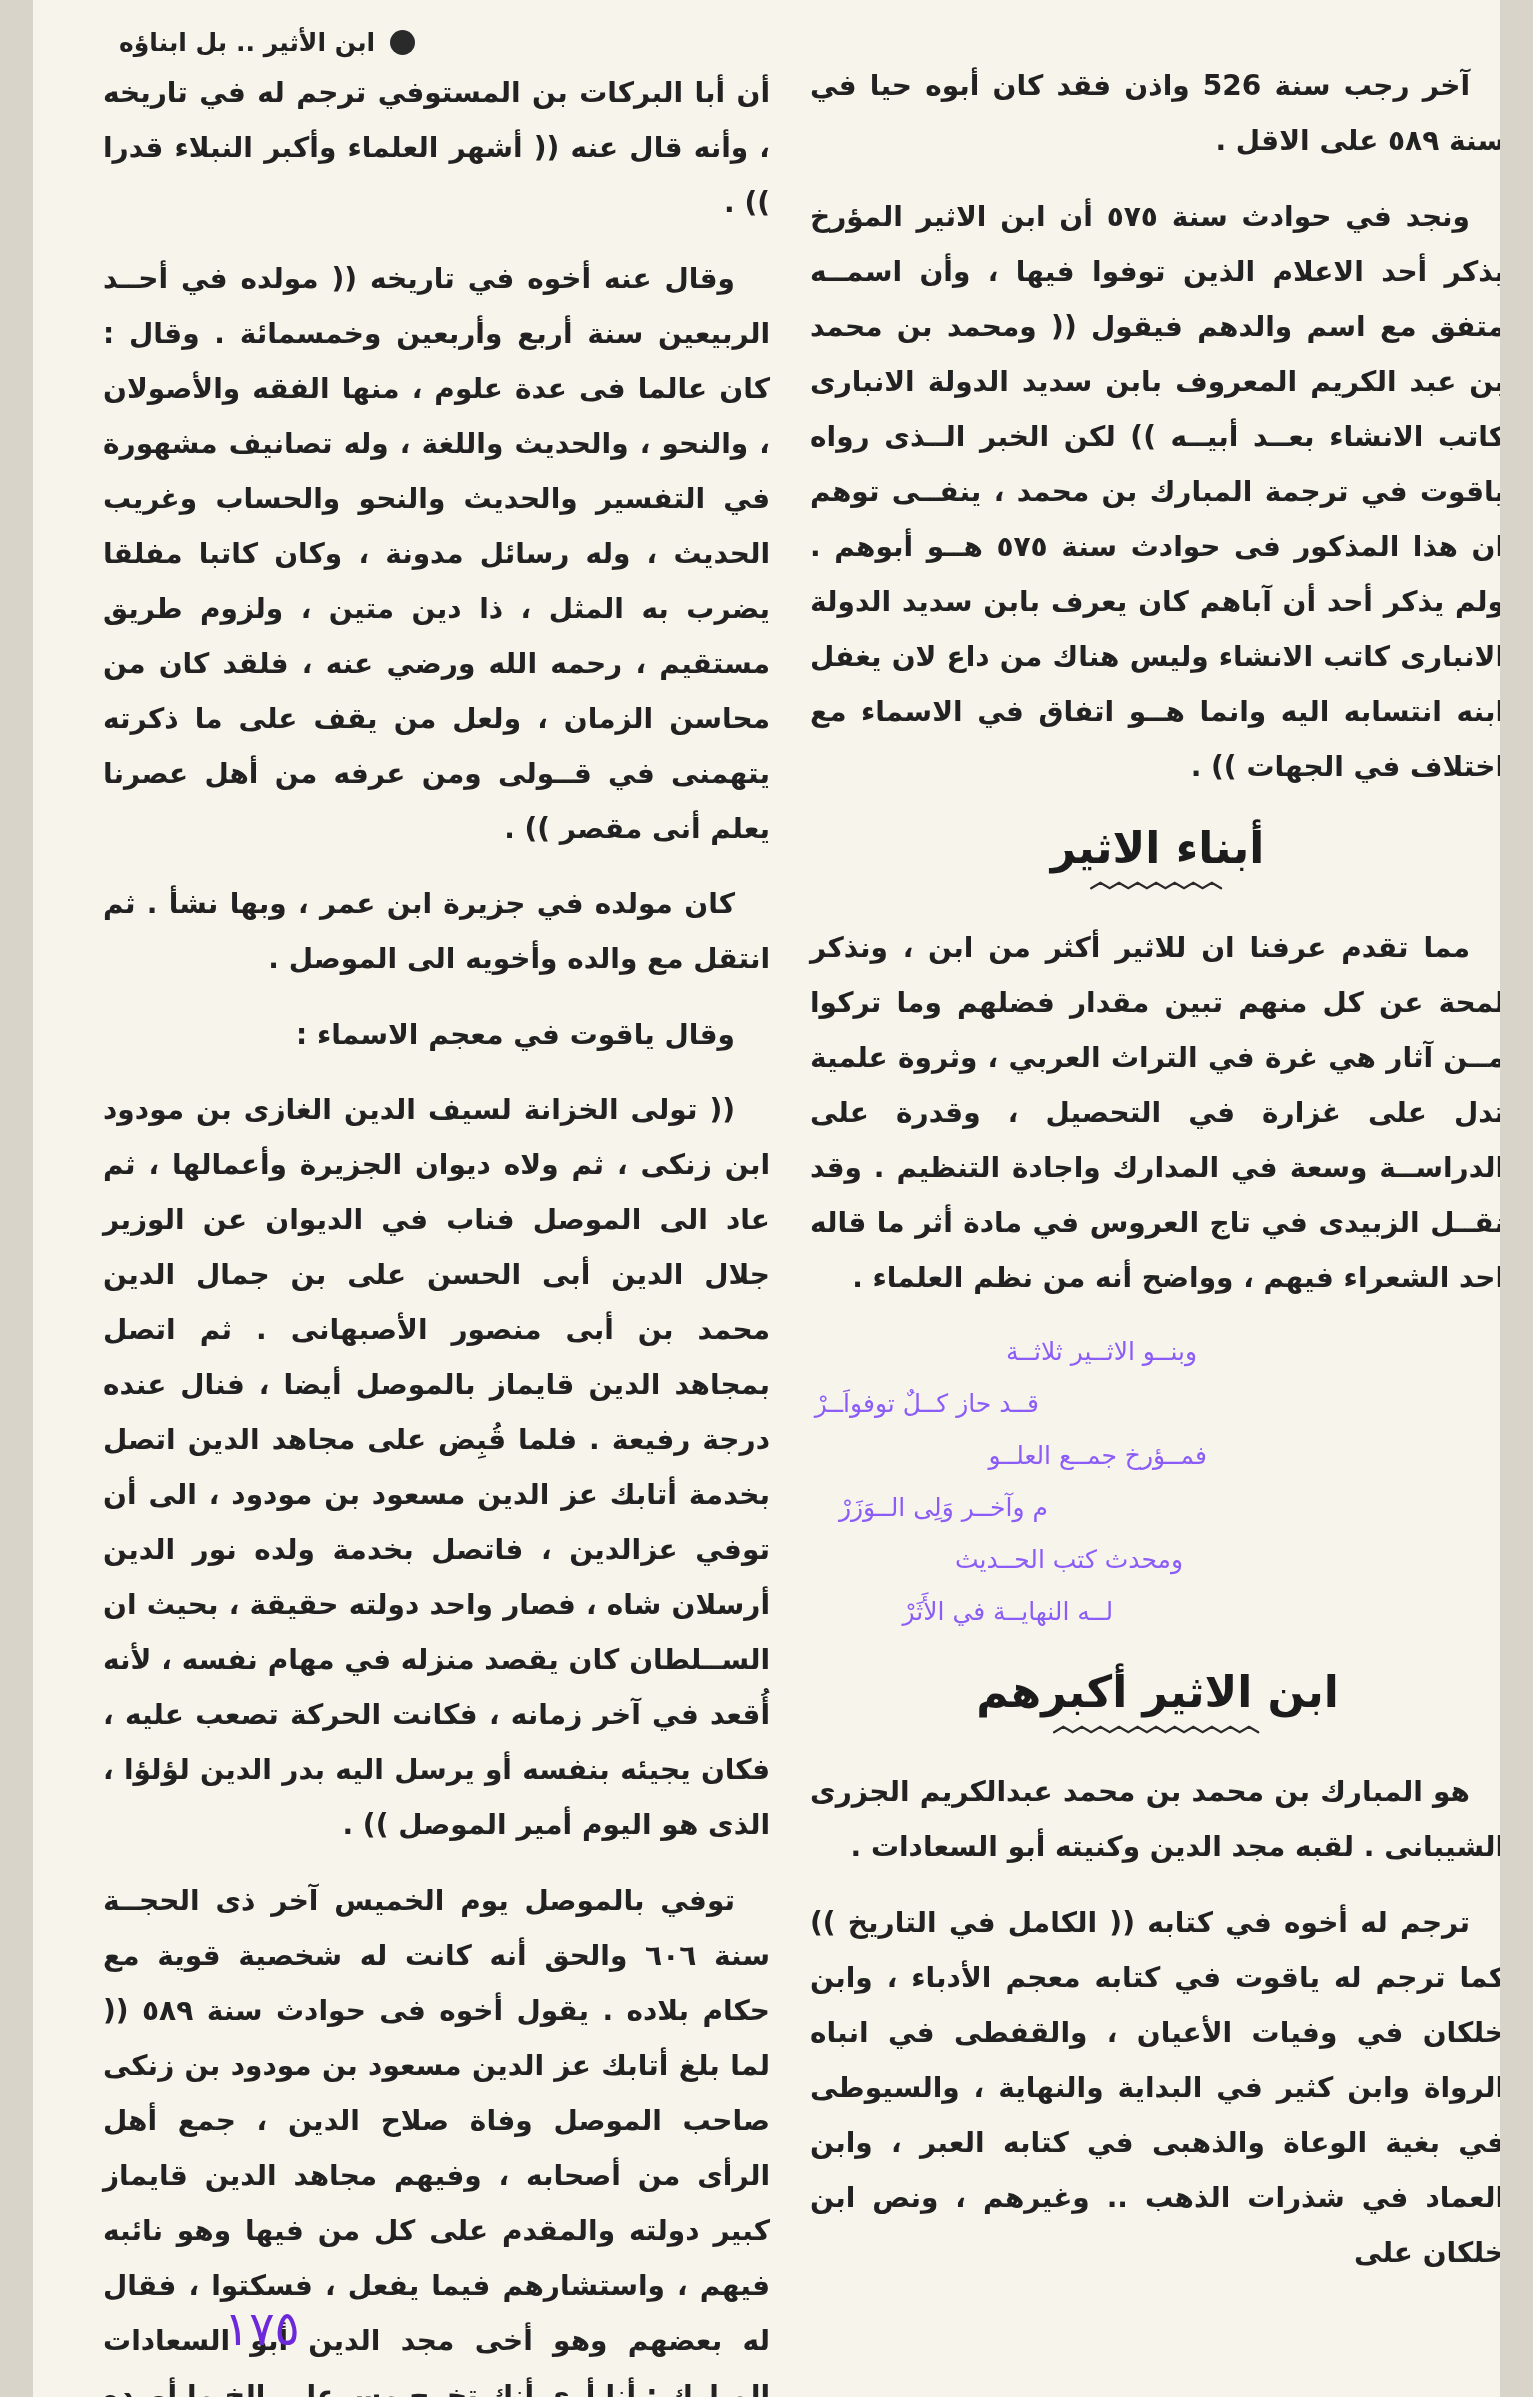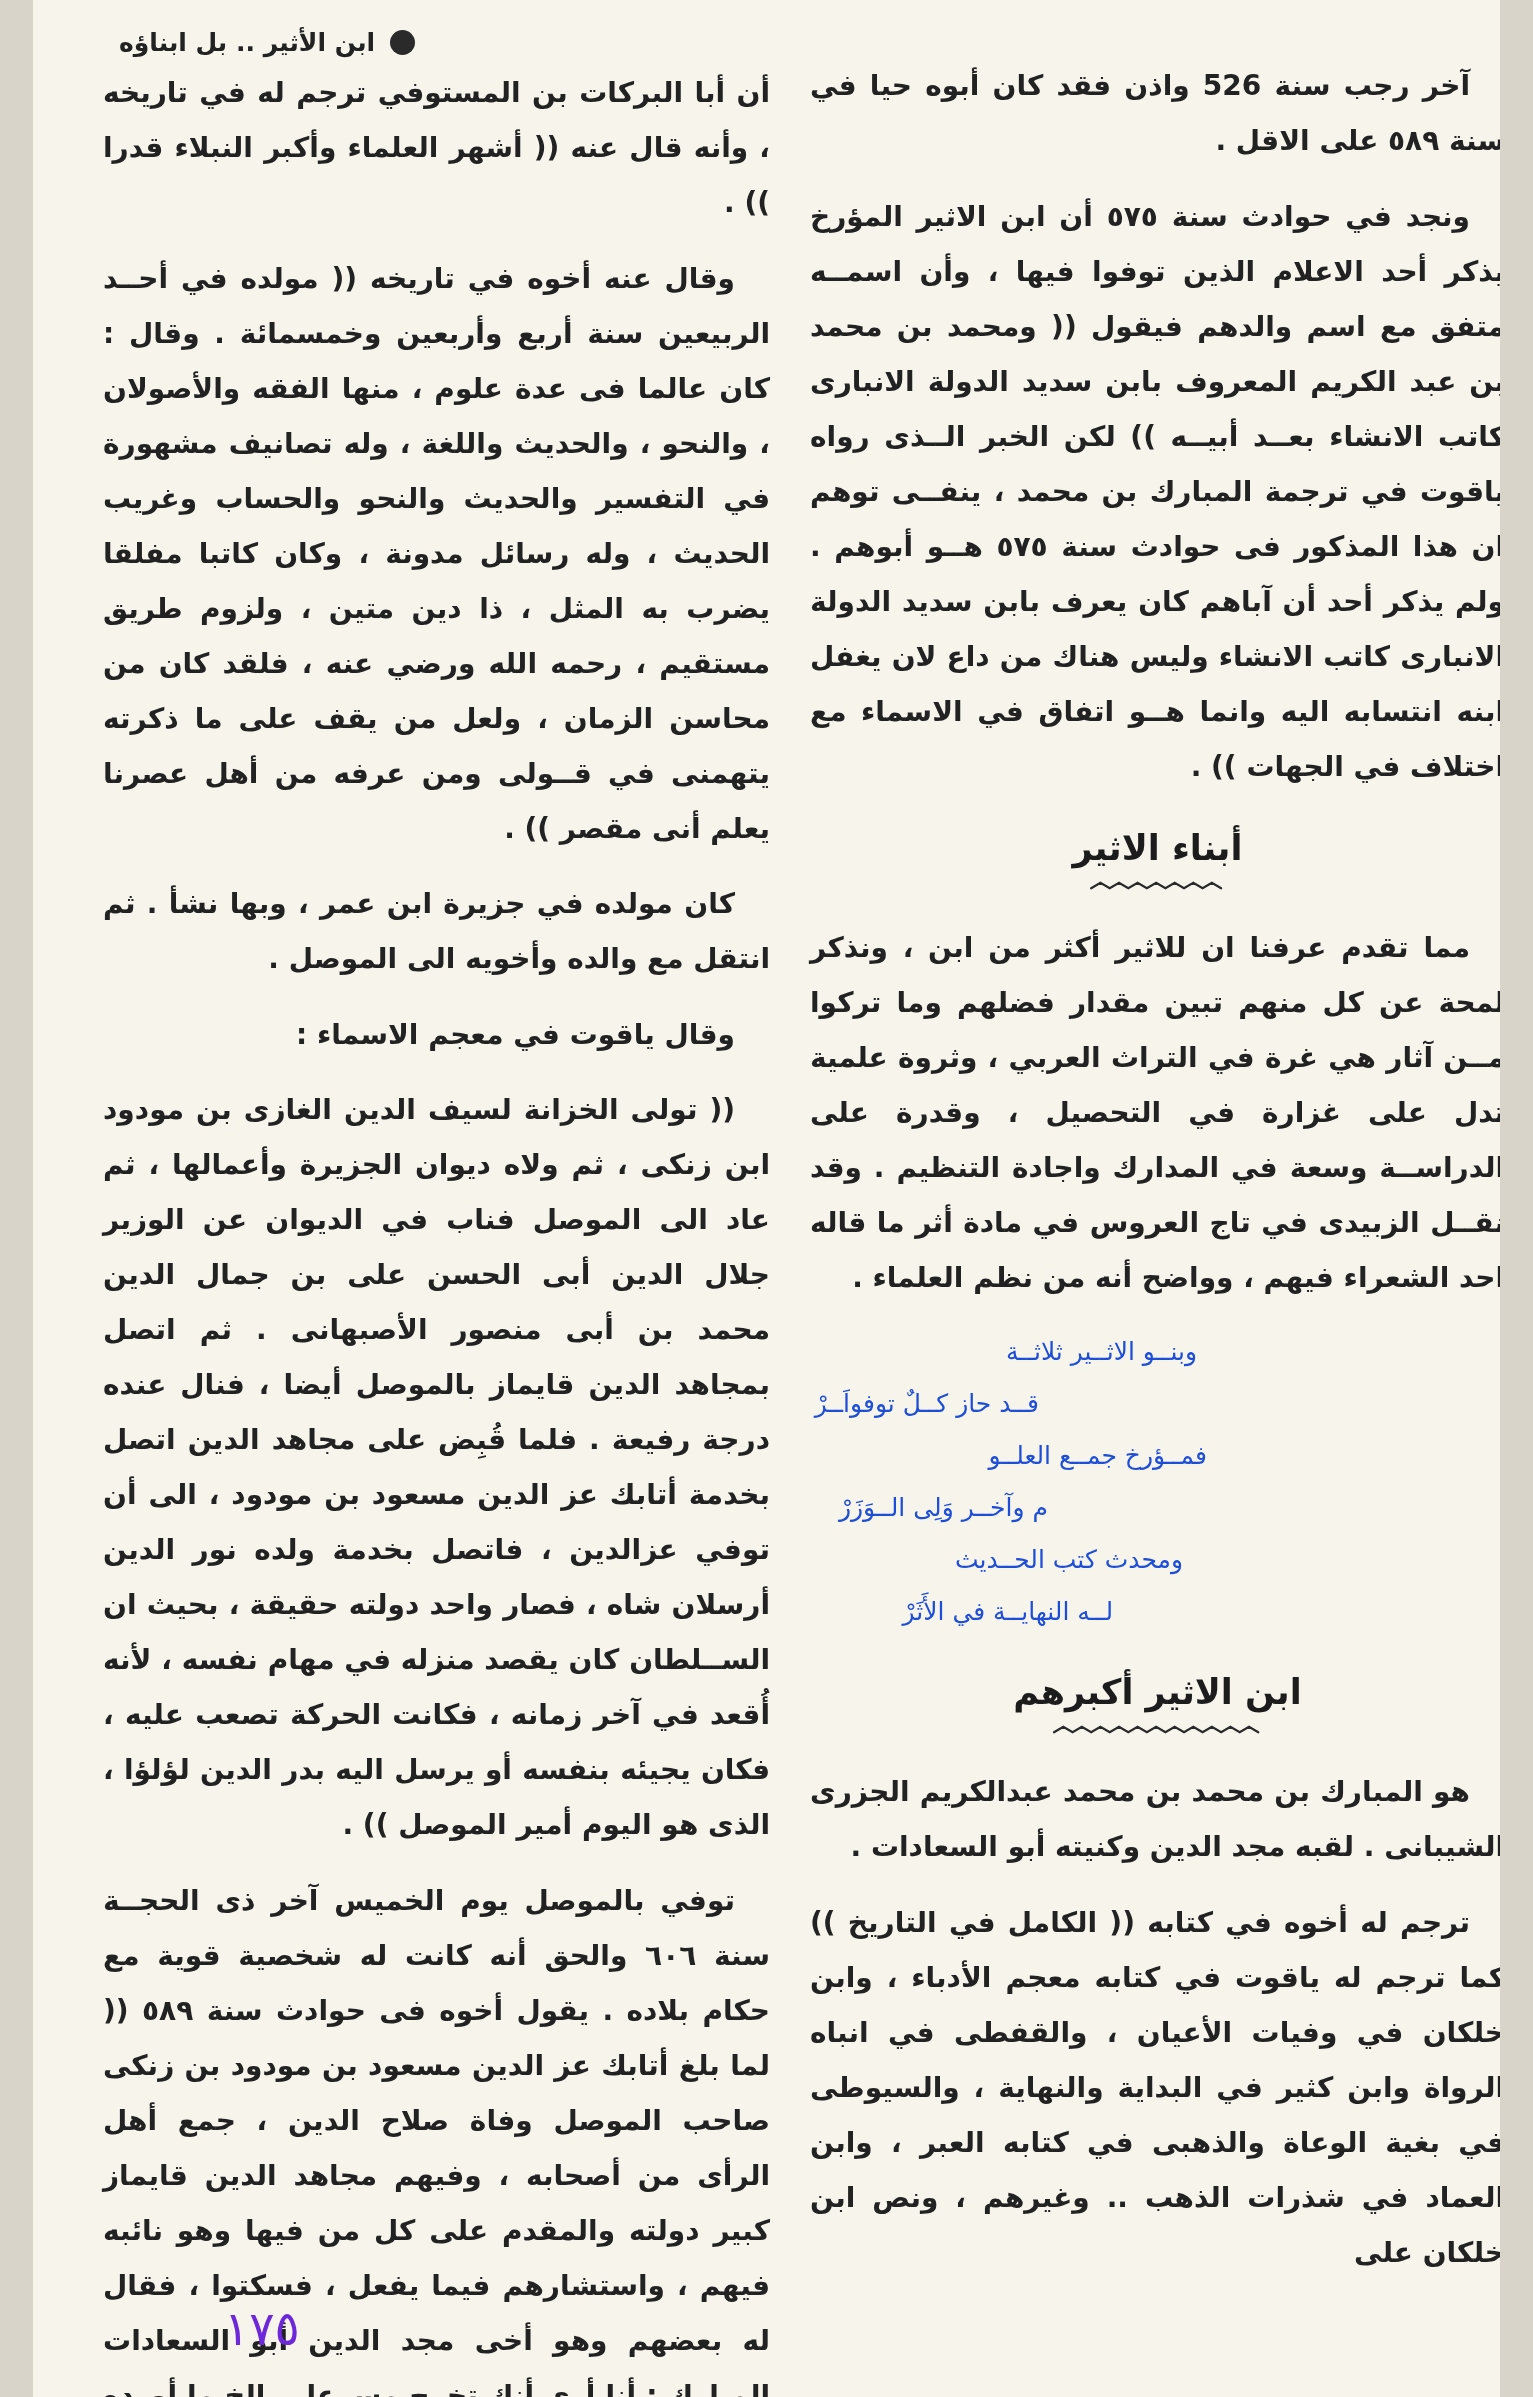--- a/index.html
+++ b/index.html
@@ -34,29 +34,29 @@
     color:#222;
   }
   .col p { margin:0 0 20.5px 0; text-indent:35px; }
   .col p.no-indent { text-indent:0; }
   .col-right { left:777px; top:58px;  width:695px; }
   .col-left  { left:70px;  top:65px;  width:667px; }
 
   .section-heading {
     margin:28px 0 5.6px 0;
     text-align:center; text-indent:0;
-    font-size:35px; font-weight:700; color:#1c1c1c;
+    font-size:44px; font-weight:700; color:#1c1c1c;
     line-height:52px;
   }
   .wavy-wrap { text-align:center; margin:0 0 28px 0; line-height:0; }
   .wavy-wrap svg { display:inline-block; }
 
   .poem {
     direction:rtl;
-    font-weight:400; font-size:25px; color:#1d4ed8;
+    font-weight:400; font-size:25px; color:#8b5cf6;
     line-height:52px;
     margin:15px 0 13px 0;
   }
   .poem .poem-line { white-space:nowrap; }
   .pl-0 { margin-right:308px; }
   .pl-1 { margin-right:466px; }
   .pl-2 { margin-right:298px; }
   .pl-3 { margin-right:457px; }
   .pl-4 { margin-right:322px; }
   .pl-5 { margin-right:392px; }

